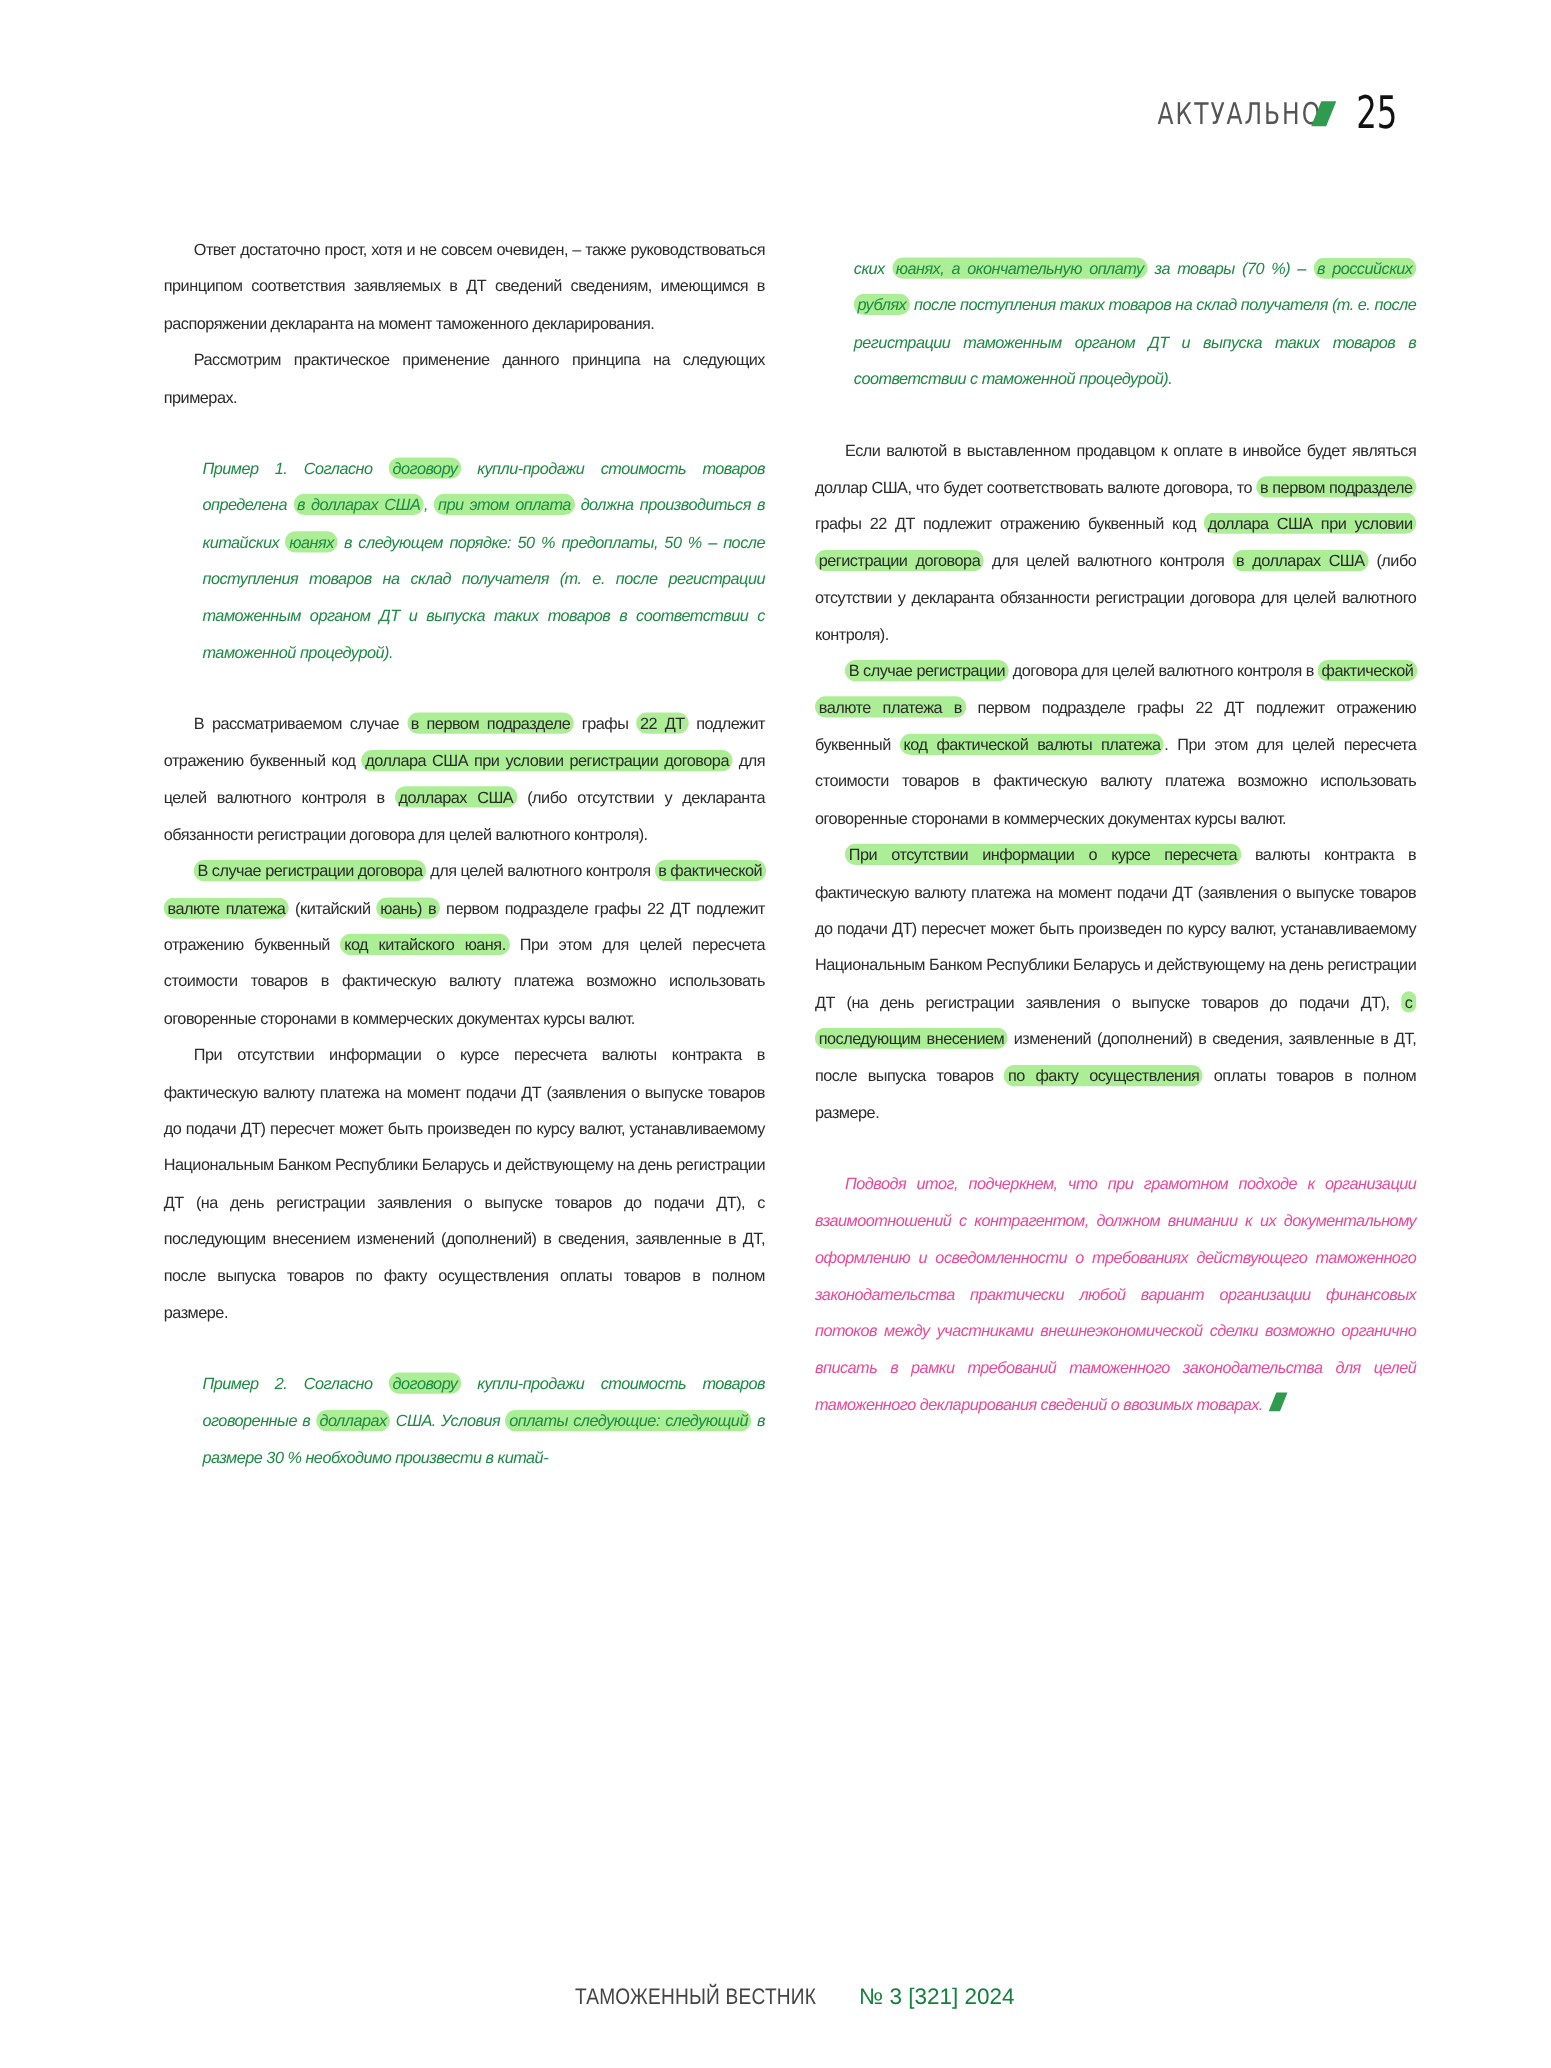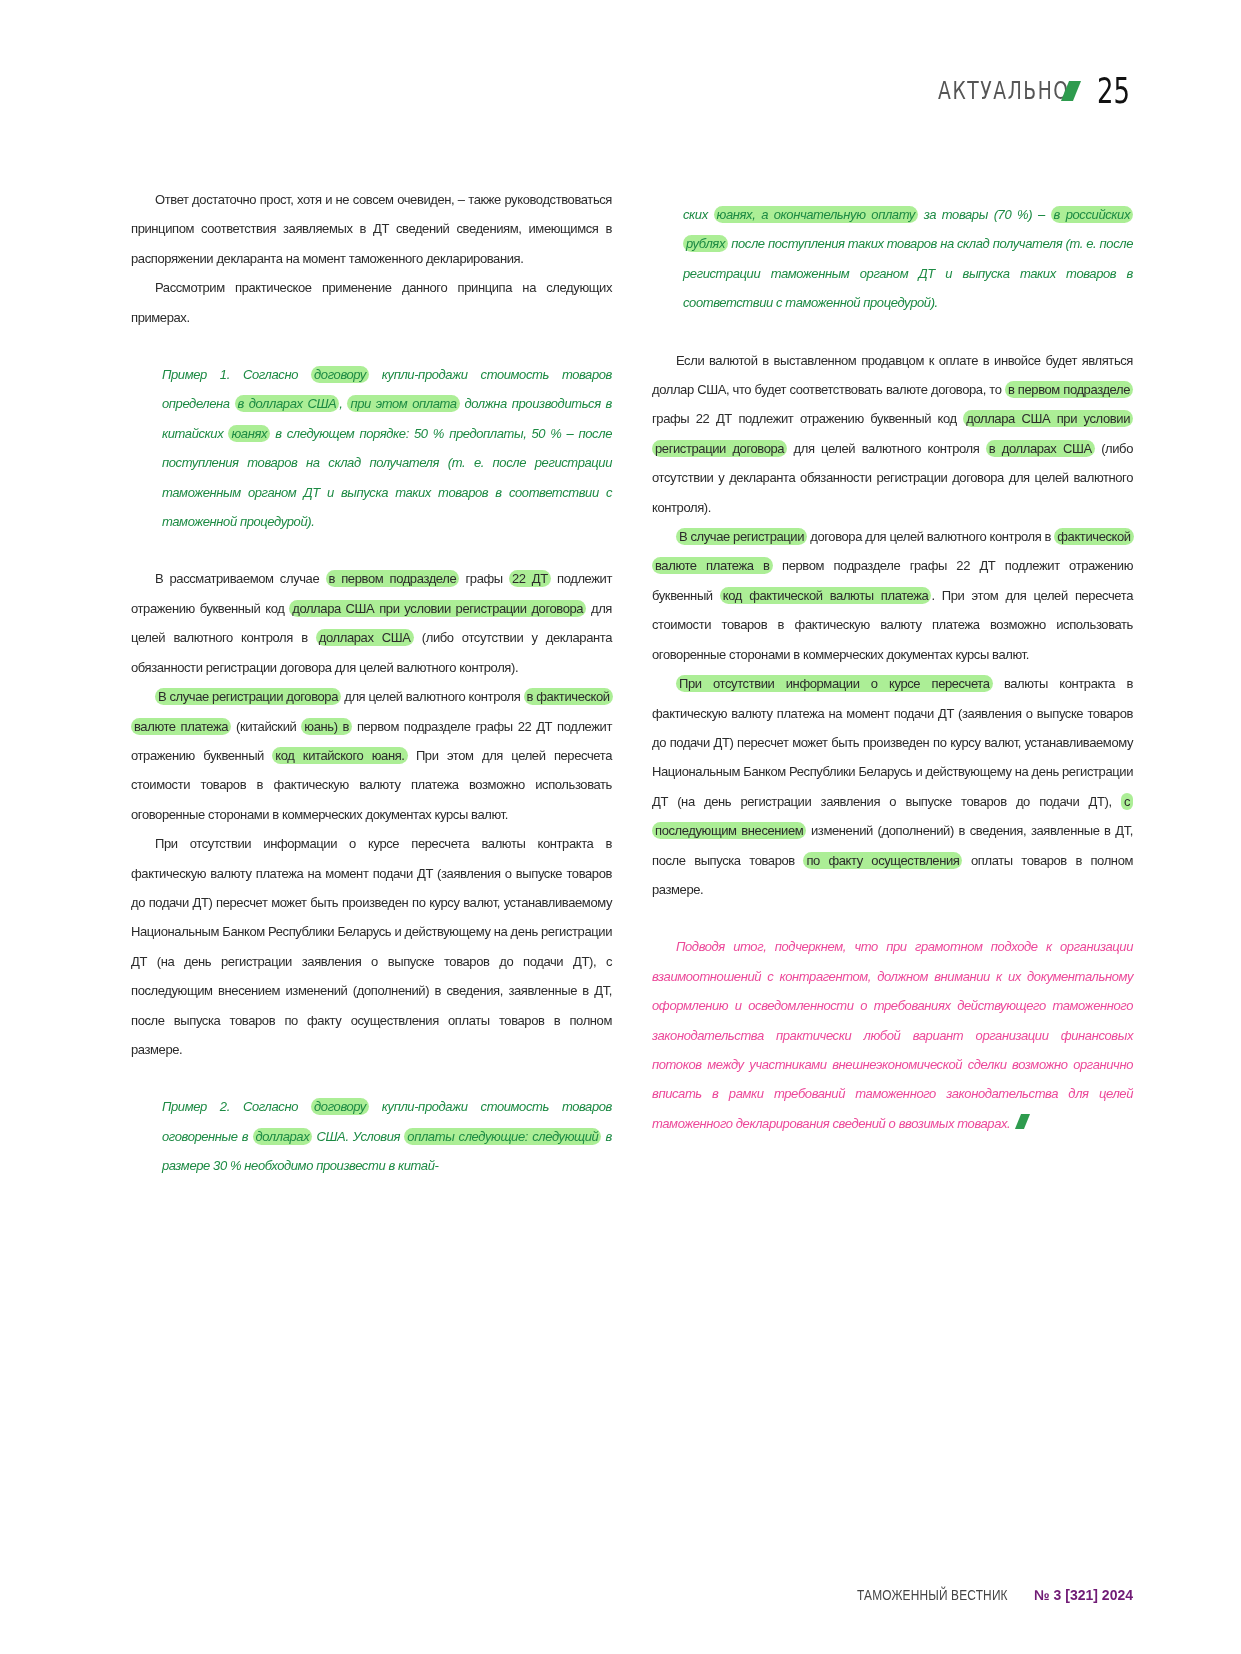--- a/index.html
+++ b/index.html
@@ -1,34 +1,34 @@
 <!DOCTYPE html>
 <html><head>
   <meta charset="utf-8">
   <style>
     html, body { margin: 0; padding: 0; background: #ffffff; }
     body { width: 1241px; height: 1654px; position: relative; overflow: hidden; font-family: "Liberation Sans", sans-serif; color: #2b2b2b; }
-    .header { position: absolute; top: 70px; right: 108px; display: flex; align-items: center; }
+    .header { position: absolute; top: 70px; right: 120px; display: flex; align-items: center; }
     .section-title { font-family: "DejaVu Sans", sans-serif; font-size: 24px; letter-spacing: 2px; color: #555555; transform: scaleX(0.78); transform-origin: right center; margin-right: -18px; }
     .slash { display: inline-block; width: 12px; height: 20px; background: #2e9b4e; transform: skewX(-22deg); margin: 0 20px 0 14px; }
     .page-num { font-family: "DejaVu Sans", sans-serif; font-size: 36px; color: #111111; transform: scaleX(0.72); transform-origin: left center; margin-right: -10px; }
 
     .col { position: absolute; top: 185px; font-size: 13px; line-height: 29.4px; letter-spacing: -0.4px; }
     .col-left { left: 131px; width: 481px; }
     .col-right { left: 652px; width: 481px; }
     p { margin: 0; text-indent: 24px; text-align: justify; }
     .example { color: #1c8a43; font-style: italic; padding-left: 31px; margin: 12px 0 0 0; text-indent: 0; }
     .gap { height: 28px; }
     .conclusion { font-style: italic; color: #ec4899; }
     .hl { background: rgba(140, 232, 110, 0.72); border-radius: 14px; padding: 1px 3px; -webkit-box-decoration-break: clone; box-decoration-break: clone; }
     .end-mark { display: inline-block; width: 9px; height: 15px; background: #2e9b4e; transform: skewX(-22deg); margin-left: 8px; vertical-align: -1px; }
 
-    .footer { position: absolute; top: 1587px; left: 139px; right: 108px; display: flex; justify-content: flex-end; font-size: 14px; }
+    .footer { position: absolute; top: 1587px; left: 139px; right: 108px; display: flex; justify-content: center; font-size: 18px; }
     .footer-left { color: #444444; letter-spacing: 0.2px; transform: scaleX(0.85); transform-origin: left center; }
-    .footer-right { color: #701a75; font-weight: bold; }
+    .footer-right { color: #15803d; font-weight: normal; }
   </style>
 </head>
 <body>
 
 <div class="header">
   <span class="section-title">АКТУАЛЬНО</span>
   <span class="slash"></span>
   <span class="page-num">25</span>
 </div>
 

